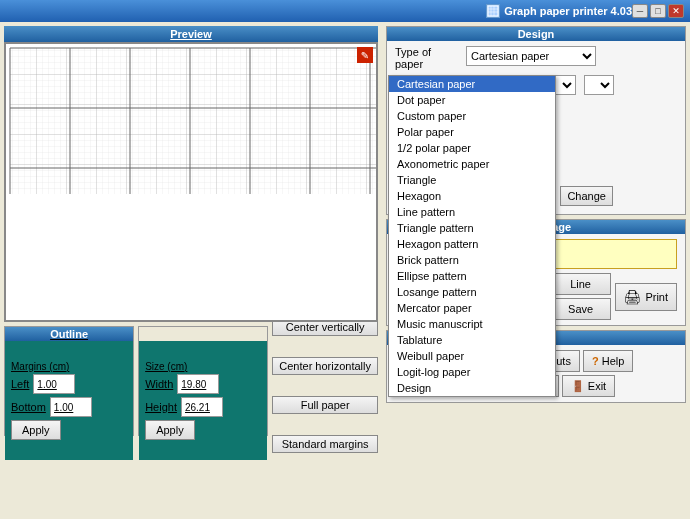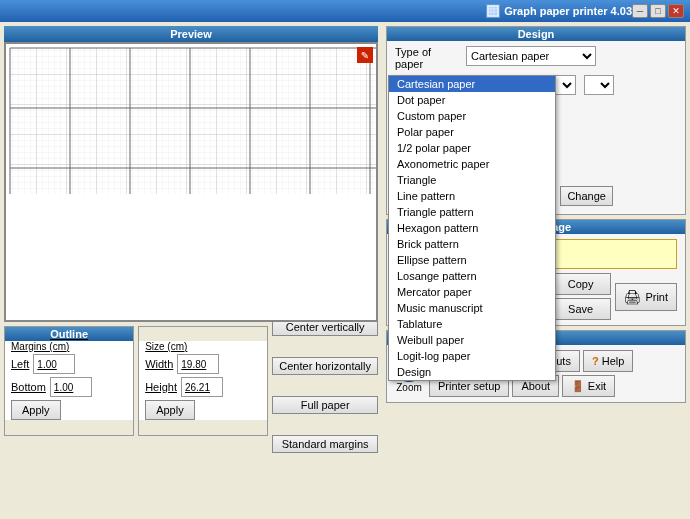--- a/index.html
+++ b/index.html
@@ -73,20 +73,21 @@
       gap: 4px;
     }
 
     .section-header {
       background: linear-gradient(to bottom, #4a8fc7, #2060a0);
       color: white;
       text-align: center;
       padding: 2px 0;
       font-size: 11px;
       font-weight: bold;
+      text-decoration: underline;
     }
 
     .preview-box {
       border: 2px solid #888;
       background: white;
       flex: 1;
       position: relative;
       overflow: hidden;
       min-height: 280px;
     }
@@ -122,22 +123,22 @@
     .panel-title {
       background: linear-gradient(to bottom, #4a8fc7, #2060a0);
       color: white;
       text-align: center;
       padding: 1px 0;
       font-size: 11px;
       font-weight: bold;
     }
 
     .panel-body {
-      padding: 0 6px;
-      background: #ffffff;
+      padding: 20px 6px;
+      background: #0f766e;
     }
 
     .field-row {
       display: flex;
       align-items: center;
       gap: 4px;
       margin-bottom: 3px;
     }
     .field-input {
       width: 42px;
@@ -607,21 +608,21 @@
               <input type="radio" name="orientation" checked="" style="">
               <span>Portrait</span>
             </label>
             <label class="radio-label">
               <input type="radio" name="orientation" style="">
               <span>Landscape</span>
             </label>
           </div>
           <div class="printing-buttons">
             <div class="print-btn-group">
-              <button class="copy-save-btn">Copy</button>
+              <button class="copy-save-btn">Line</button>
               <button class="copy-save-btn">Save</button>
             </div>
             <button class="print-btn">
               <span class="printer-icon">🖨</span>
               <span>Print</span>
             </button>
           </div>
         </div>
       </div>
     </div>
@@ -654,20 +655,21 @@
 
 <div class="dropdown-overlay">
   <div class="dropdown-menu">
     <div class="dropdown-item selected">Cartesian paper</div>
     <div class="dropdown-item">Dot paper</div>
     <div class="dropdown-item">Custom paper</div>
     <div class="dropdown-item">Polar paper</div>
     <div class="dropdown-item">1/2 polar paper</div>
     <div class="dropdown-item">Axonometric paper</div>
     <div class="dropdown-item">Triangle</div>
+    <div class="dropdown-item">Hexagon</div>
     <div class="dropdown-item">Line pattern</div>
     <div class="dropdown-item">Triangle pattern</div>
     <div class="dropdown-item">Hexagon pattern</div>
     <div class="dropdown-item">Brick pattern</div>
     <div class="dropdown-item">Ellipse pattern</div>
     <div class="dropdown-item">Losange pattern</div>
     <div class="dropdown-item">Mercator paper</div>
     <div class="dropdown-item">Music manuscript</div>
     <div class="dropdown-item">Tablature</div>
     <div class="dropdown-item">Weibull paper</div>

